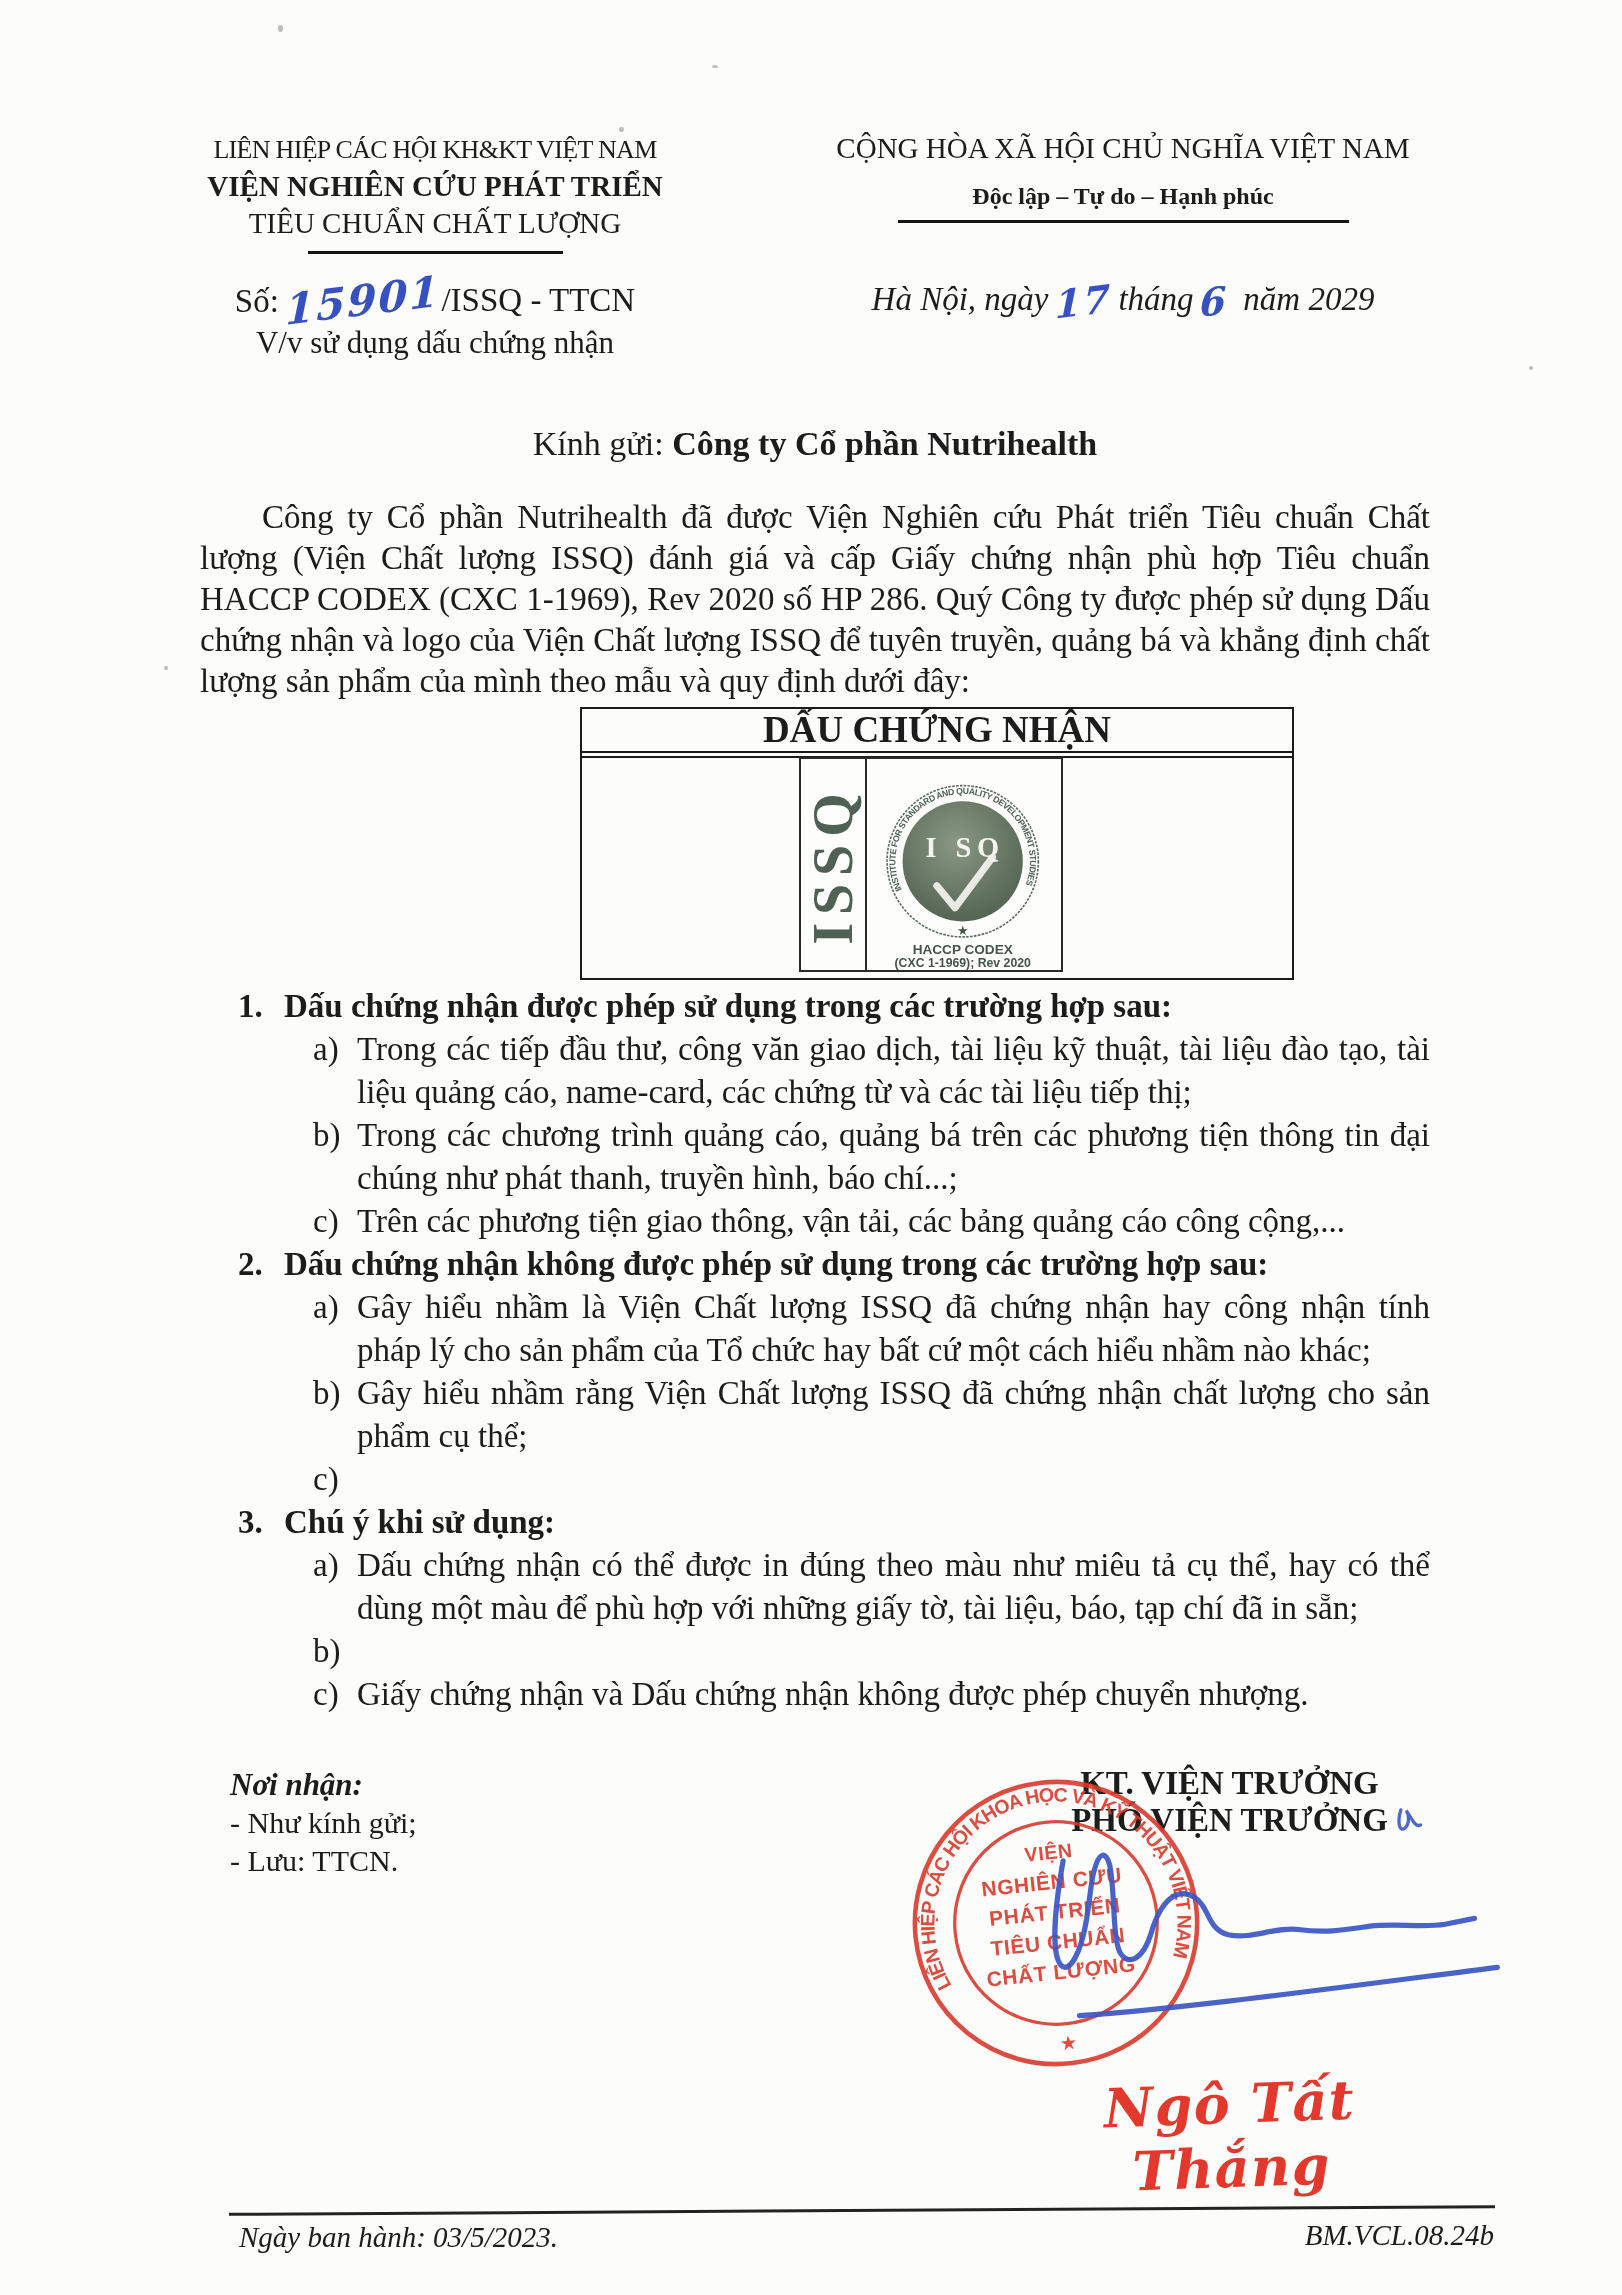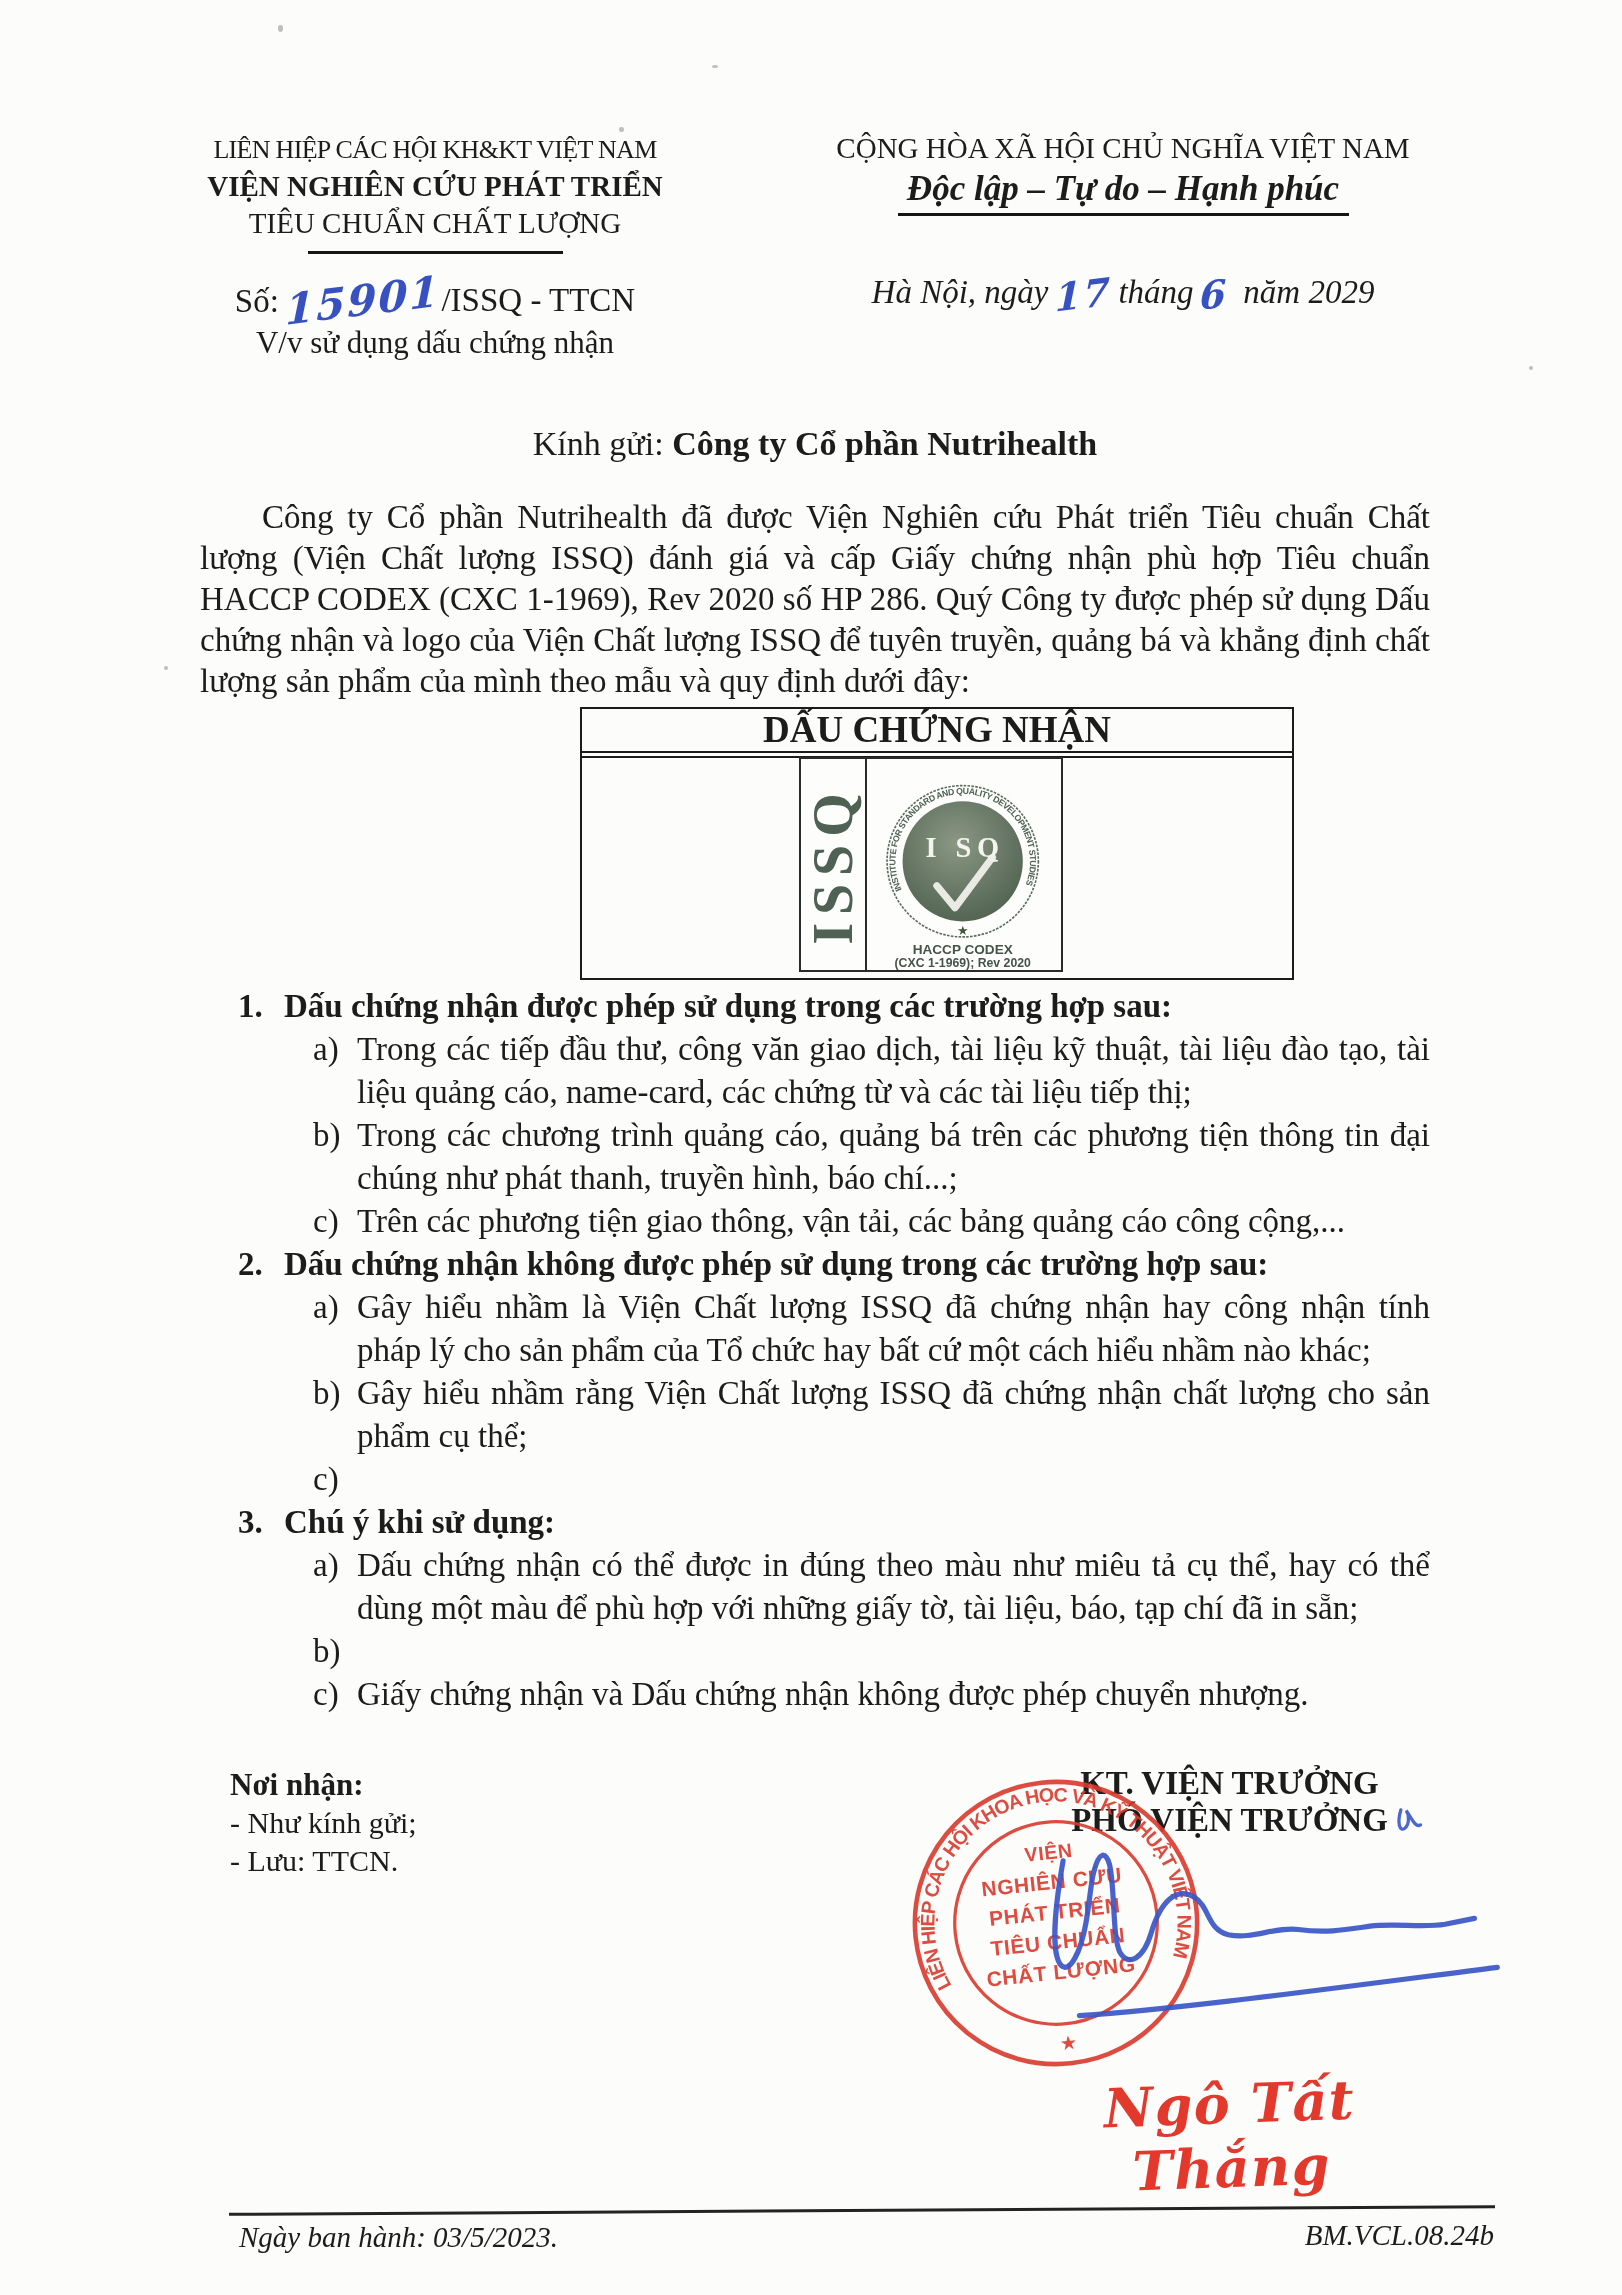--- a/index.html
+++ b/index.html
@@ -16,21 +16,21 @@
   .ref-line{margin-top:26px;font-size:33px;line-height:41px;white-space:nowrap;}
   .ref-label{margin-right:6.5px;}
   .hw{color:#3752c0;font-family:"DejaVu Serif",serif;font-style:italic;font-weight:bold;
       display:inline-block;transform:rotate(-7deg) skewX(-8deg);letter-spacing:2px;}
   .hw-ref{font-size:42px;vertical-align:-3.9px;}
   .subject{font-size:31px;line-height:37px;margin-top:2.6px;}
 
   
   .hdr-right{left:765px;top:131px;width:716px;text-align:center;}
   .hr1{font-size:29px;line-height:35px;font-weight:normal;}
-  .hr2{font-size:35px;line-height:38px;font-weight:bold;margin-top:4px;font-style:italic;}
+  .hr2{font-size:24px;line-height:38px;font-weight:bold;margin-top:11px;}
   .hr-rule{width:451px;height:3.3px;background:#151515;margin:5.2px auto 0;}
   .date-line{margin-top:56px;font-size:33px;font-style:italic;white-space:nowrap;}
   .hw-day,.hw-month{font-size:38px;vertical-align:-5.2px;margin:0 6.5px;}
 
   
   .salutation{left:200px;top:425px;width:1230px;text-align:center;font-size:34px;}
   .salutation .bold{font-weight:bold;}
   .body-par{left:200px;top:497px;width:1230px;font-size:33px;line-height:41px;
             text-align:justify;text-indent:62px;margin:0;}
 
@@ -50,21 +50,21 @@
   .sections{left:200px;top:985px;width:1230px;font-size:33px;}
   .sec-head{display:flex;font-weight:bold;line-height:43px;}
   .sec-head .num{width:46px;margin-left:38px;flex:0 0 auto;}
   .sec-head .txt{flex:1;}
   .item{display:flex;line-height:43px;}
   .item .lbl{width:44px;margin-left:113px;flex:0 0 auto;}
   .item .txt{flex:1;text-align:justify;}
 
   
   .noi-nhan{left:230px;top:1766px;font-size:31px;}
-  .nn-head{font-weight:bold;line-height:38px;}
+  .nn-head{font-weight:bold;font-style:italic;line-height:38px;}
   .nn-item{line-height:38px;font-size:30px;}
   .sign-titles{left:968px;top:1765px;width:523px;text-align:center;font-weight:bold;
                font-size:33px;line-height:37px;}
   .stamp{left:909px;top:1776px;width:294px;height:294px;transform:rotate(-6deg);opacity:.9;}
   .signature-svg{left:850px;top:1825px;width:720px;height:222px;}
   .scribble-svg{left:1393px;top:1798px;width:46px;height:46px;}
   .signer-name{left:1034px;top:2072px;width:393px;text-align:center;font-size:54px;font-weight:bold;
                font-style:italic;color:#e2392c;font-family:"DejaVu Serif",serif;
                transform:rotate(-2deg);letter-spacing:1.3px;}
 

